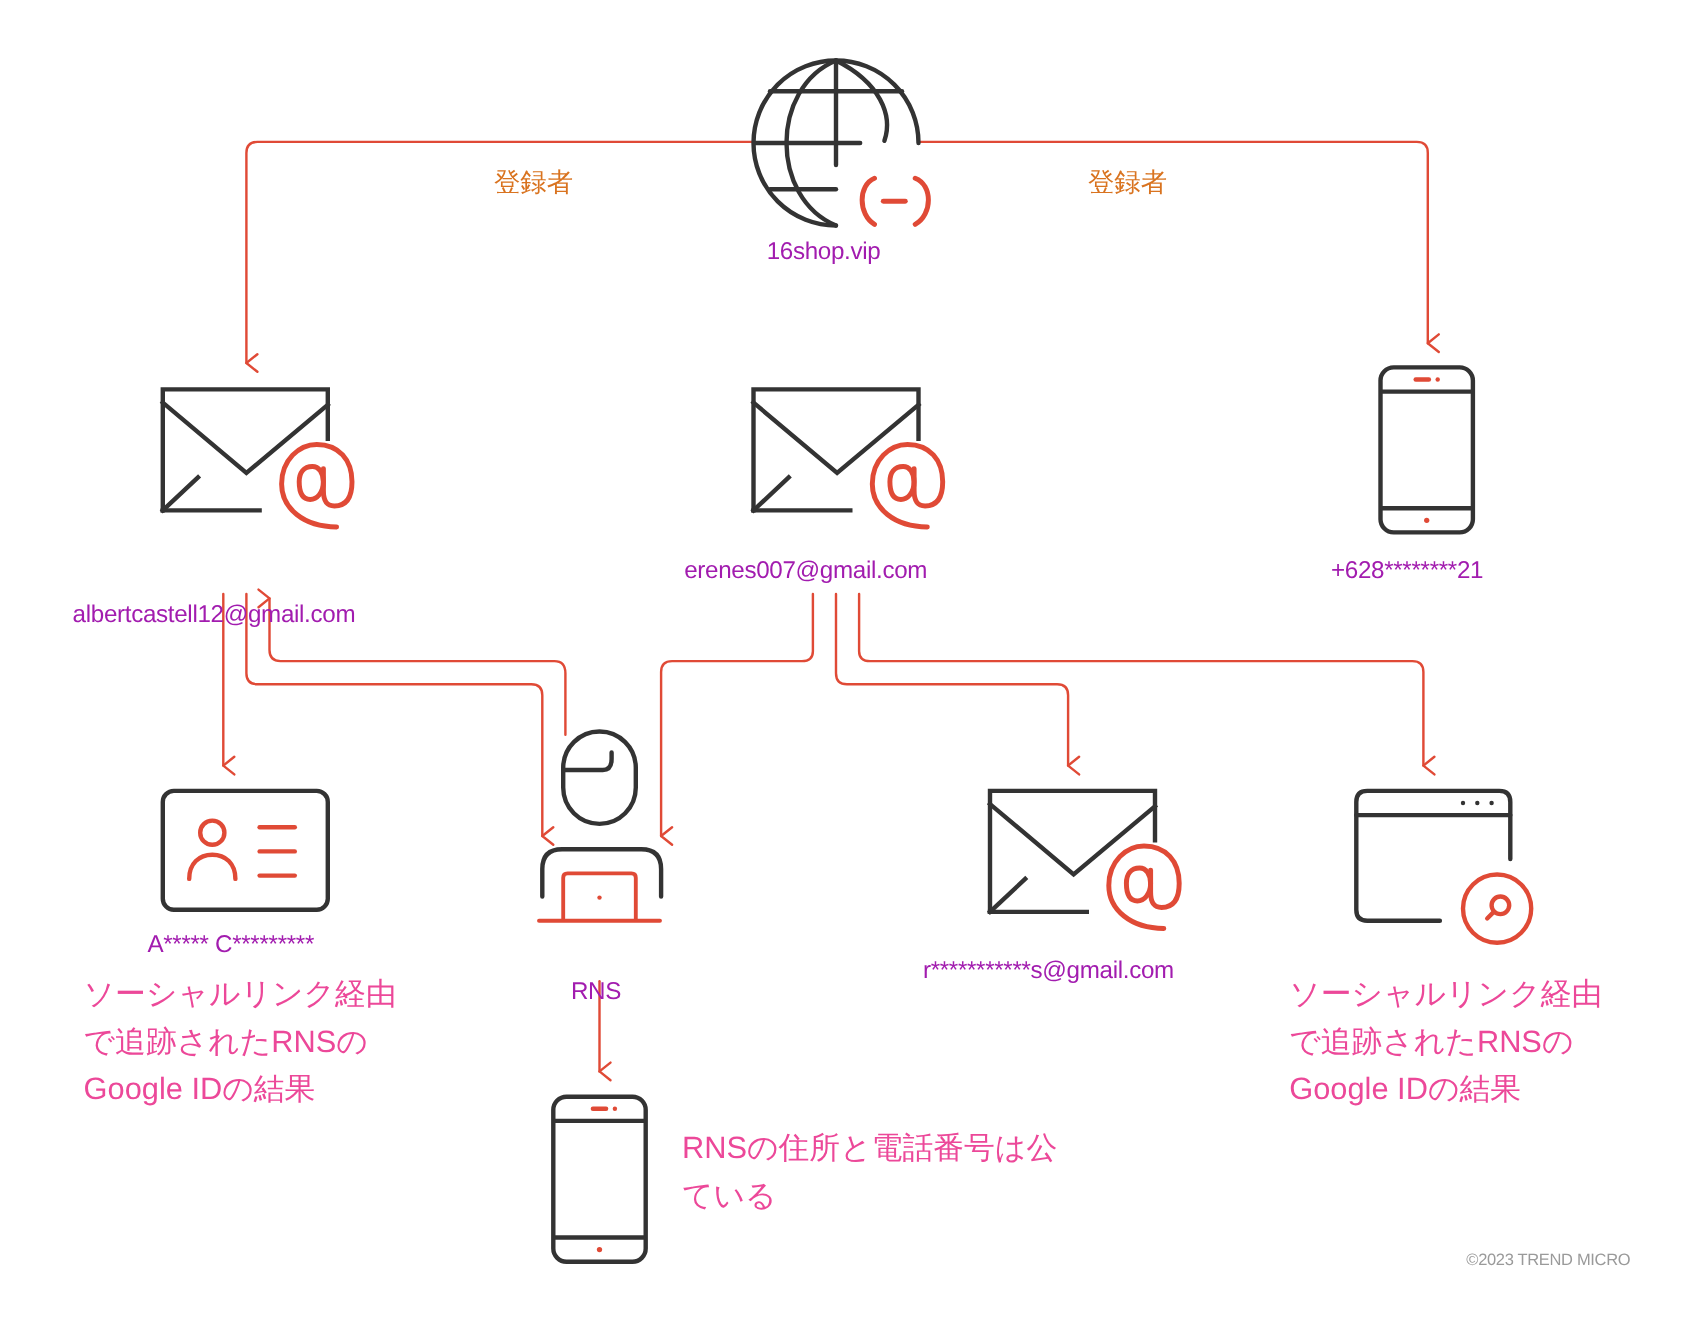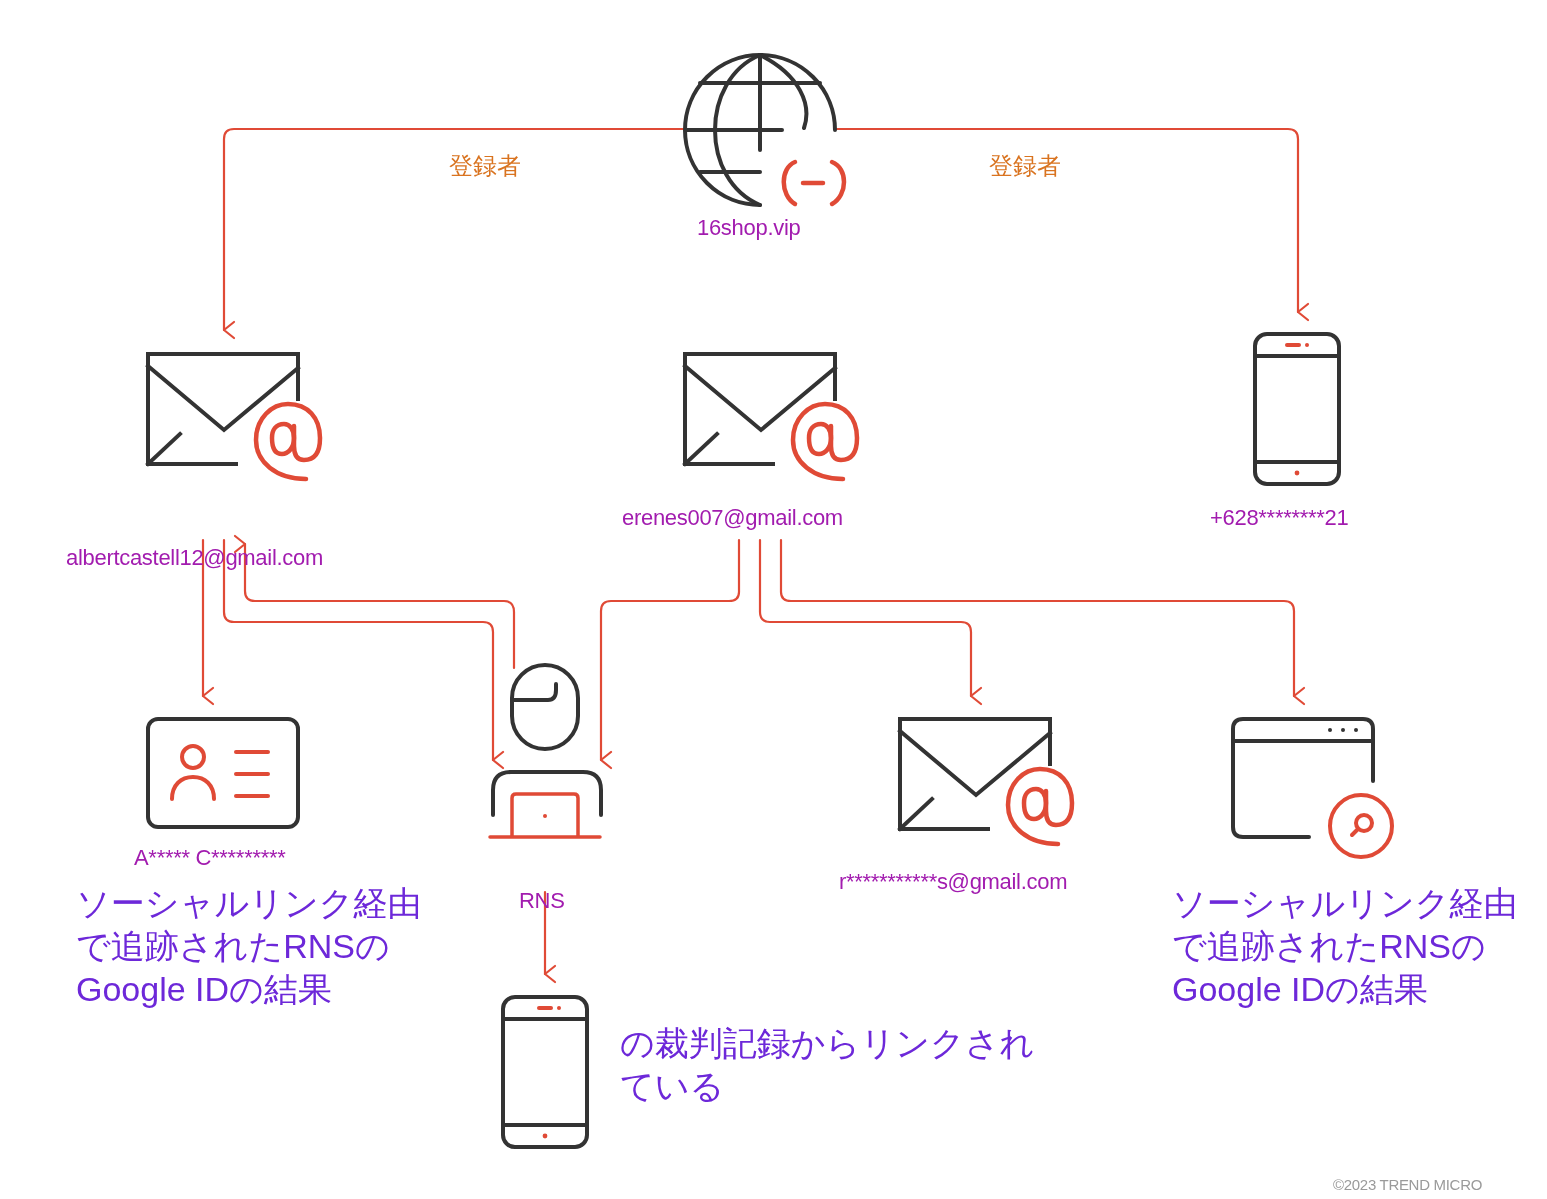--- a/index.html
+++ b/index.html
@@ -1,20 +1,20 @@
 <!DOCTYPE html>
 <html><head>
 <meta charset="utf-8">
 <style>
   html, body { margin: 0; padding: 0; background: #ffffff; }
   body { width: 1547px; height: 1199px; position: relative; overflow: hidden; font-family: "Liberation Sans", "DejaVu Sans", sans-serif; }
   #canvas { position: absolute; left: 0; top: 0; }
   .lbl { position: absolute; color: #a21caf; font-size: 22px; white-space: nowrap; letter-spacing: -0.3px; }
   .edge-lbl { position: absolute; color: #d9731f; font-size: 24px; white-space: nowrap; }
-  .note { position: absolute; color: #6d28d9; font-size: 34px; line-height: 43px; }
+  .note { position: absolute; color: #ec4899; font-size: 28px; line-height: 43px; }
   .note div { white-space: nowrap; }
   .copy { position: absolute; color: #9a9a9a; font-size: 15px; letter-spacing: -0.3px; }
 </style>
 </head>
 <body>
 
 <svg id="canvas" width="1547" height="1199" viewBox="0 0 1547 1199">
   <defs>
     <marker id="arr" viewBox="0 0 20 20" refX="10" refY="16" markerWidth="20" markerHeight="20" markerUnits="userSpaceOnUse" orient="auto-start-reverse">
       <path d="M2,6 L10,16 L18,6" fill="none" stroke="#e04a36" stroke-width="2.2" stroke-linecap="round" stroke-linejoin="round"></path>
@@ -162,17 +162,17 @@
   <div>ソーシャルリンク経由</div>
   <div>で追跡されたRNSの</div>
   <div>Google IDの結果</div>
 </div>
 <div class="note" style="left:1172px; top:882px;">
   <div>ソーシャルリンク経由</div>
   <div>で追跡されたRNSの</div>
   <div>Google IDの結果</div>
 </div>
 <div class="note" style="left:620px; top:1022px;">
-  <div>の裁判記録からリンクされ</div>
+  <div>RNSの住所と電話番号は公</div>
   <div>ている</div>
 </div>
 
-<div class="copy" style="left:1333px; top:1137px;margin-top:39px;">©2023 TREND MICRO</div>
+<div class="copy" style="left:1333px; top:1137px;">©2023 TREND MICRO</div>
 
 </body></html>

